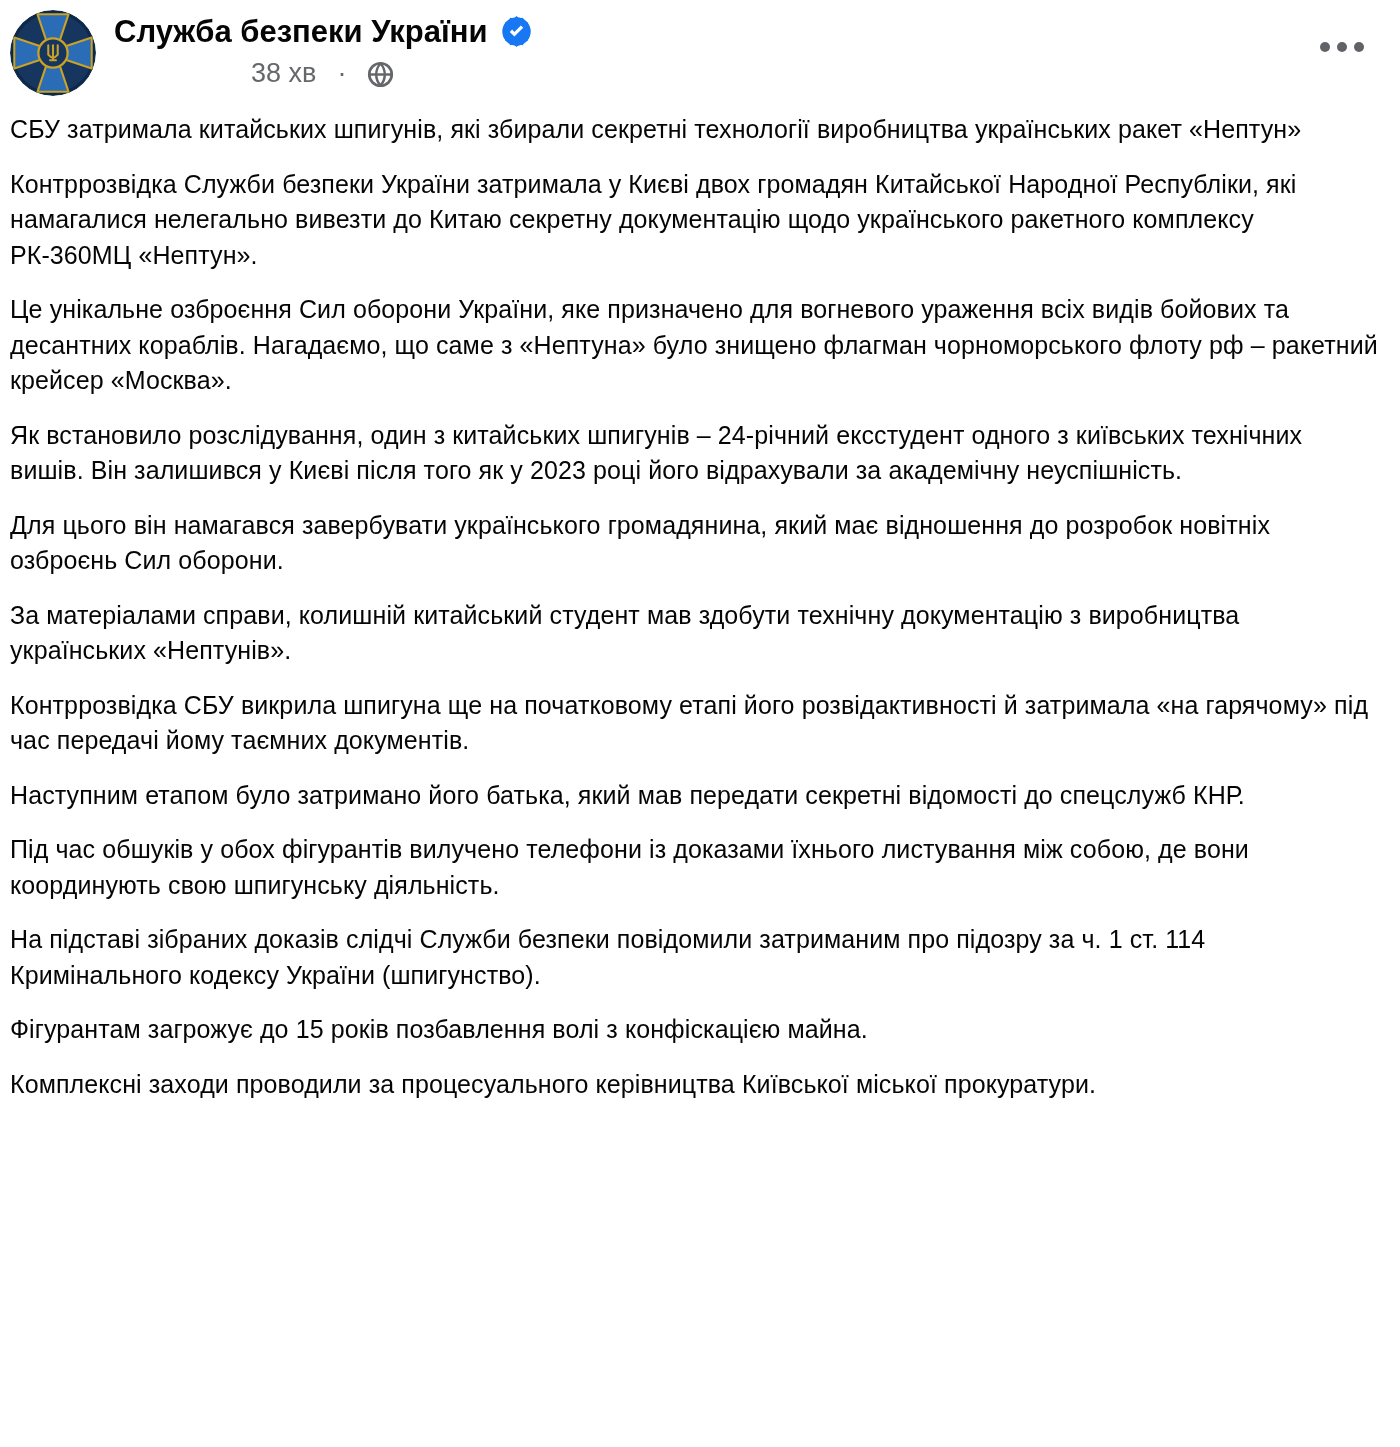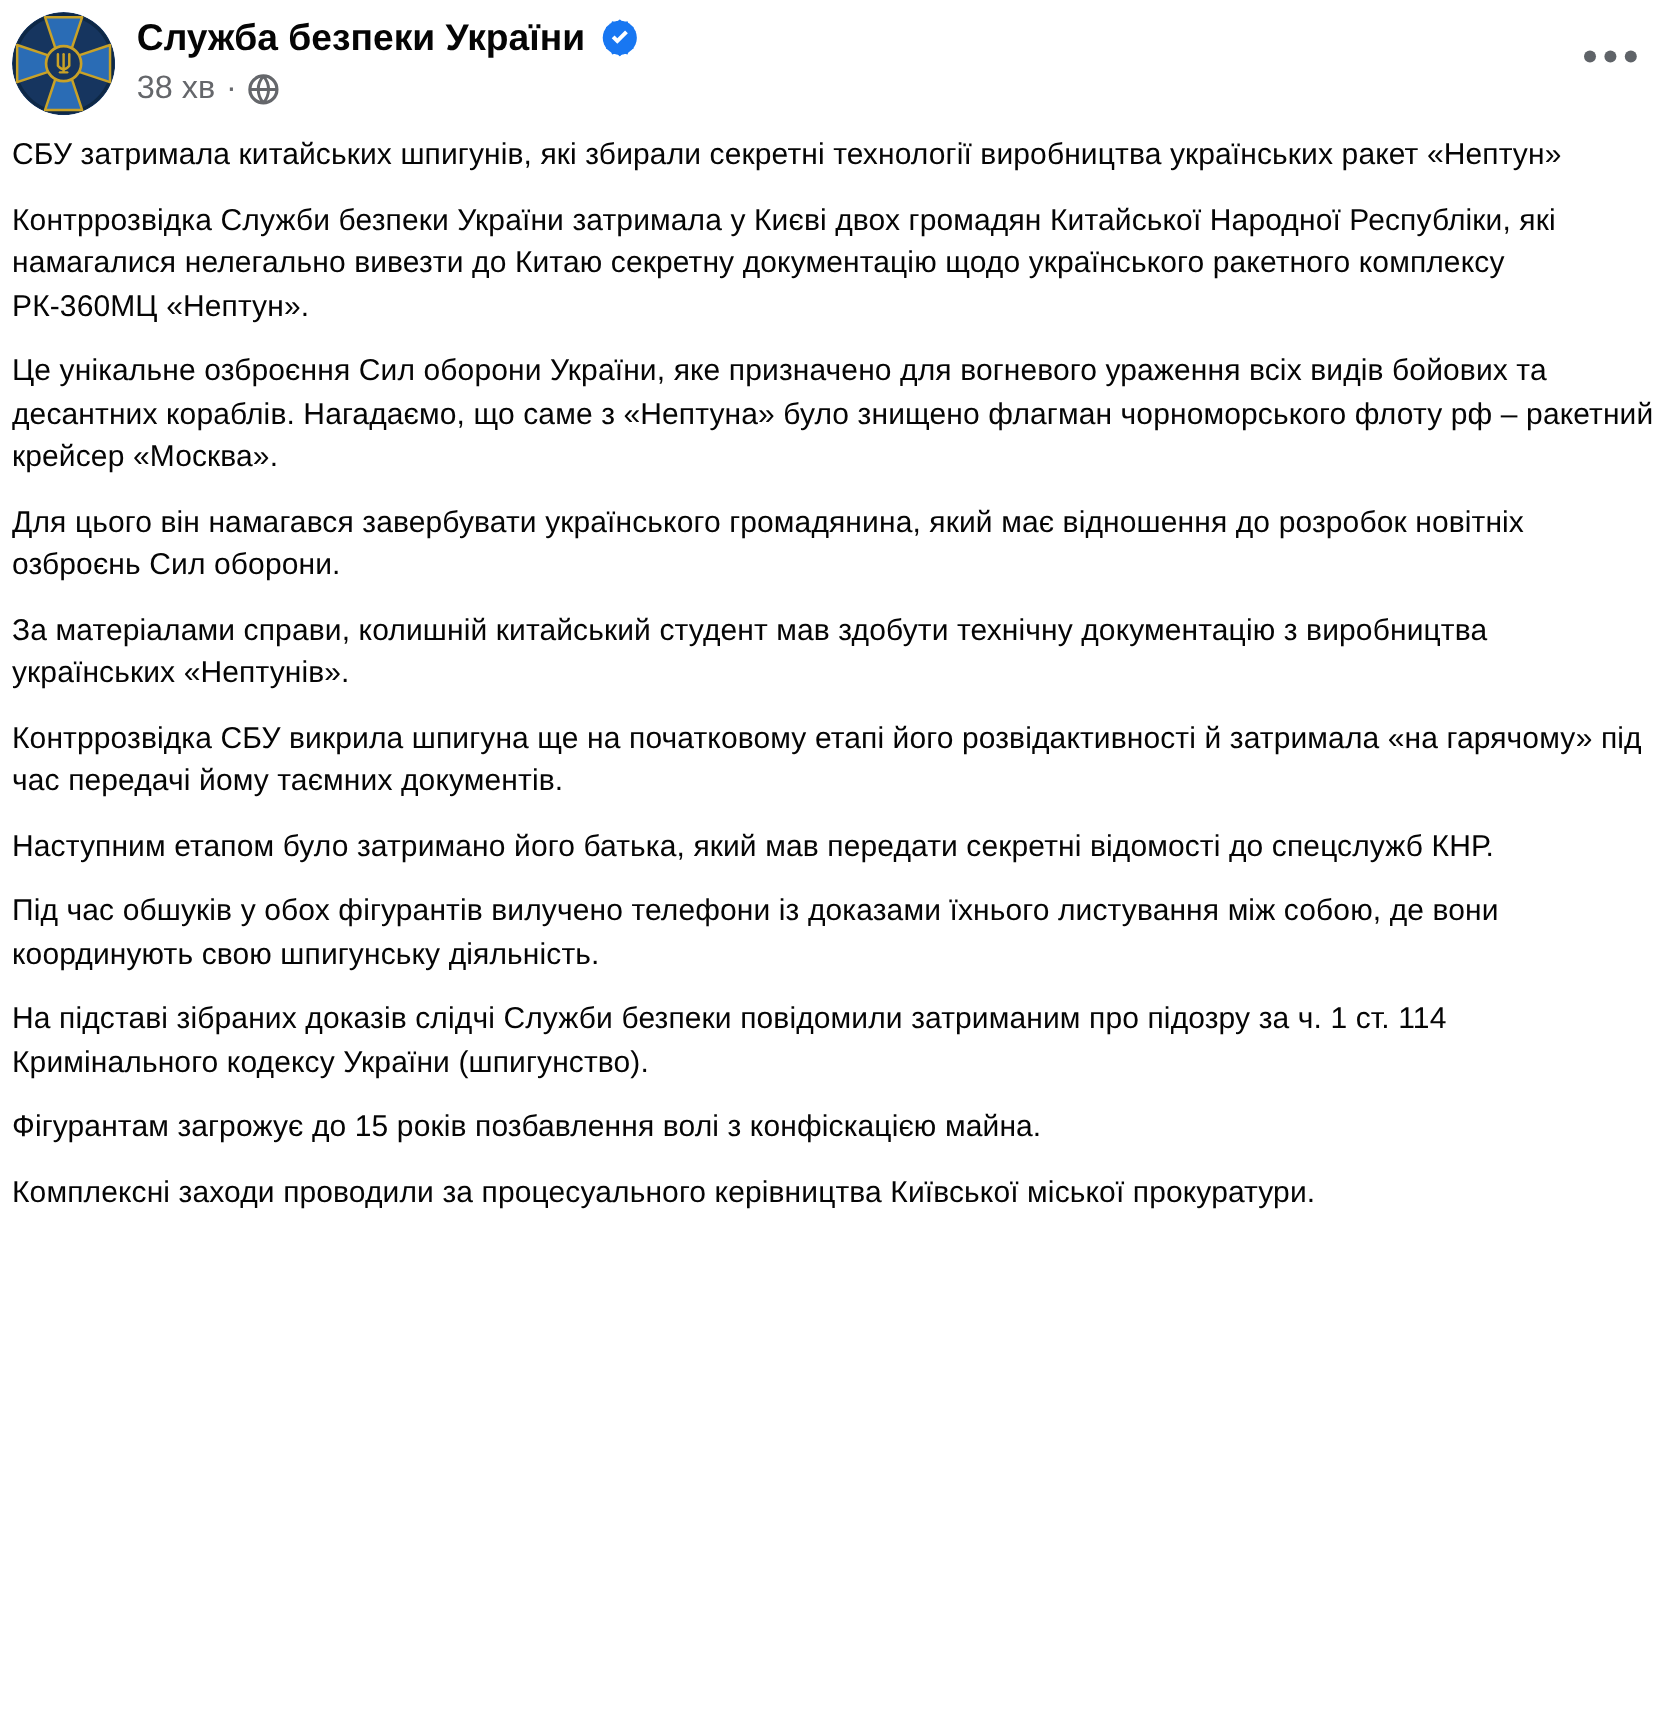--- a/index.html
+++ b/index.html
@@ -26,33 +26,33 @@
   }
   .avatar {
     width: 86px;
     height: 86px;
     border-radius: 50%;
     overflow: hidden;
     flex: 0 0 auto;
     cursor: pointer;
   }
   .avatar svg { display: block; width: 100%; height: 100%; }
-  .header-info { display: flex; flex-direction: column; padding-top: 4px; }
+  .header-info { display: flex; flex-direction: column; padding-top: 4px; align-items: center; }
   .name-row { display: flex; align-items: center; gap: 13px; }
   .author {
     font-weight: 700;
     font-size: 31px;
     line-height: 1.15;
     cursor: pointer;
   }
   .verified { display: inline-flex; align-items: center; }
   .meta-row {
     display: flex;
     align-items: center;
-    gap: 9px;
+    gap: 21px;
     margin-top: 8px;
     color: #65676B;
     font-size: 27px;
   }
   .meta-sep { color: #65676B; }
   .globe { display: inline-flex; align-items: center; margin-top: 2px; }
   .more-btn {
     position: absolute;
     top: 24px;
     right: 14px;
@@ -134,20 +134,21 @@
       <span class="dot-i"></span>
       <span class="dot-i"></span>
     </div>
 
   </div>
 
   <div class="body">
     <p>СБУ затримала китайських шпигунів, які збирали секретні технології виробництва українських ракет «Нептун»</p>
     <p>Контррозвідка Служби безпеки України затримала у Києві двох громадян Китайської Народної Республіки, які намагалися нелегально вивезти до Китаю секретну документацію щодо українського ракетного комплексу РК-360МЦ «Нептун».</p>
     <p>Це унікальне озброєння Сил оборони України, яке призначено для вогневого ураження всіх видів бойових та десантних кораблів. Нагадаємо, що саме з «Нептуна» було знищено флагман чорноморського флоту рф – ракетний крейсер «Москва».</p>
+    <p>Як встановило розслідування, один з китайських шпигунів – 24-річний ексстудент одного з київських технічних вишів. Він залишився у Києві після того як у 2023 році його відрахували за академічну неуспішність.</p>
     <p>Для цього він намагався завербувати українського громадянина, який має відношення до розробок новітніх озброєнь Сил оборони.</p>
     <p>За матеріалами справи, колишній китайський студент мав здобути технічну документацію з виробництва українських «Нептунів».</p>
     <p>Контррозвідка СБУ викрила шпигуна ще на початковому етапі його розвідактивності й затримала «на гарячому» під час передачі йому таємних документів.</p>
     <p>Наступним етапом було затримано його батька, який мав передати секретні відомості до спецслужб КНР.</p>
     <p>Під час обшуків у обох фігурантів вилучено телефони із доказами їхнього листування між собою, де вони координують свою шпигунську діяльність.</p>
     <p>На підставі зібраних доказів слідчі Служби безпеки повідомили затриманим про підозру за ч. 1 ст. 114 Кримінального кодексу України (шпигунство).</p>
     <p>Фігурантам загрожує до 15 років позбавлення волі з конфіскацією майна.</p>
     <p>Комплексні заходи проводили за процесуального керівництва Київської міської прокуратури.</p>
   </div>
 

